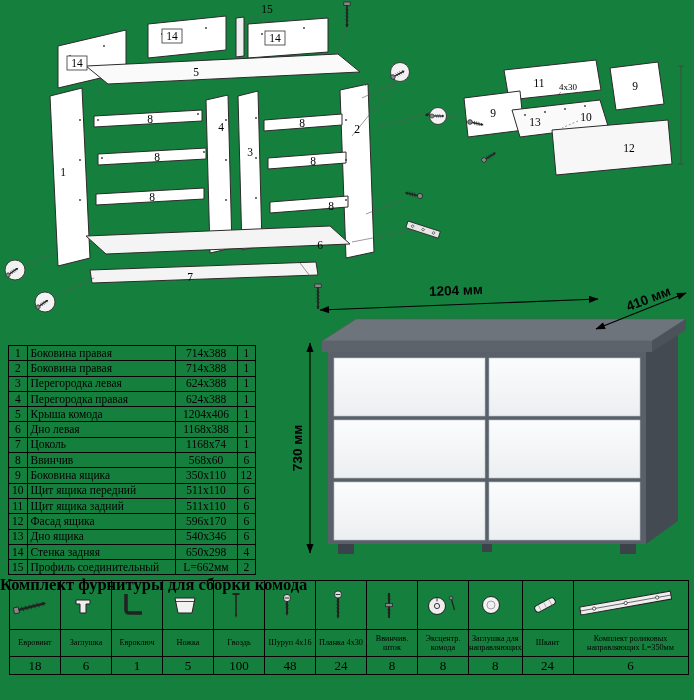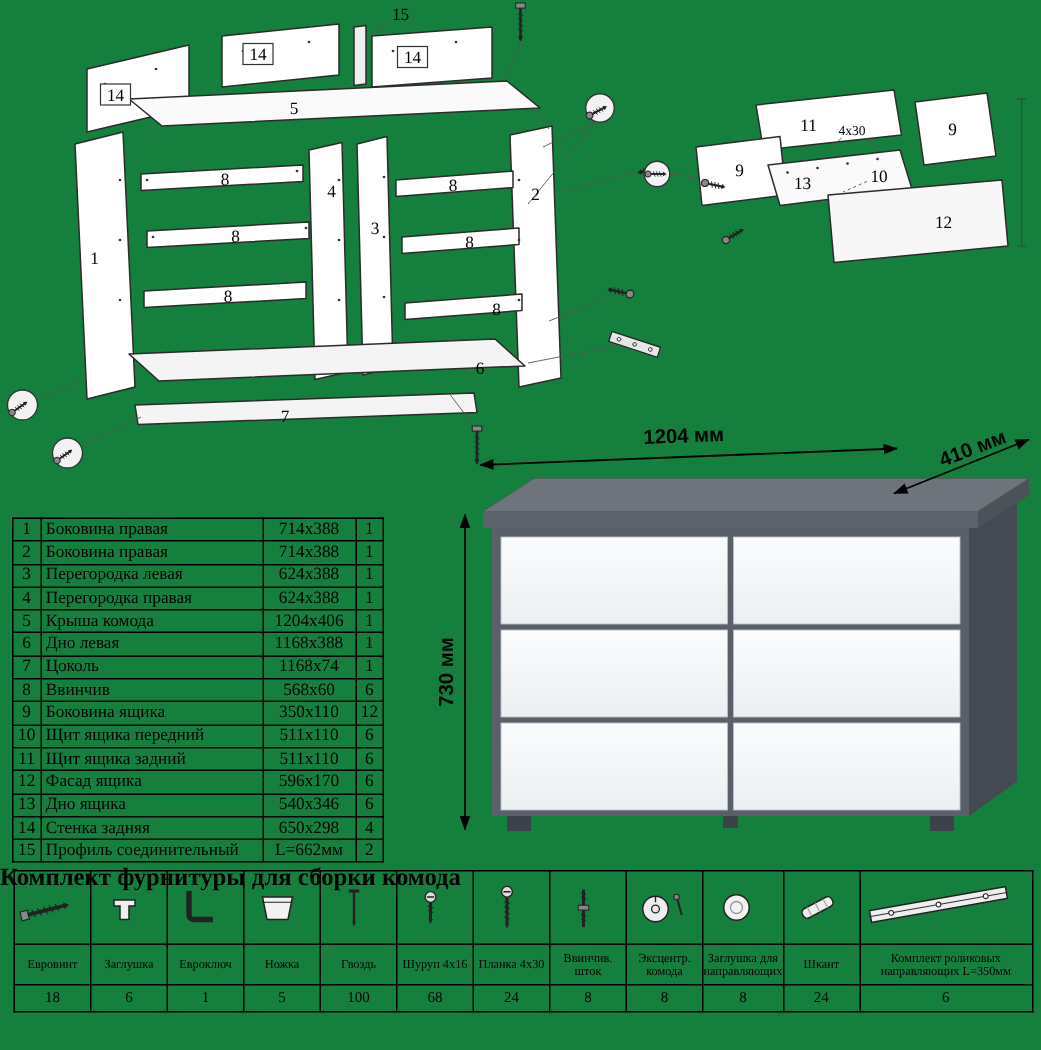--- a/index.html
+++ b/index.html
@@ -13,21 +13,21 @@
                   padding:0 3px;white-space:nowrap;}
   .c-num{text-align:center;}
   .c-size{text-align:center;}
   .c-qty{text-align:center;}
   .hw-title{position:absolute;left:0;top:575px;width:100%;
             font-size:16.5px;line-height:19px;font-weight:bold;}
   .hw-table{position:absolute;left:9px;top:580px;border-collapse:collapse;table-layout:fixed;border-radius:20px;}
   .hw-table td{border:1px solid #000;text-align:center;vertical-align:middle;padding:0;}
   .hw-icon-cell{height:48px;}
   .hw-name{font-size:8.2px;line-height:9.3px;height:26px;padding:1px;}
-  .hw-qty{font-size:10px;height:17px;}
+  .hw-qty{font-size:13px;height:17px;}
   .callout{font-family:"Liberation Serif",serif;}
 </style>
 </head>
 <body>
 
 <div class="page">
 
   <svg class="exploded" width="694" height="340" viewBox="0 0 694 340">
     <defs>
       <g id="scrH">
@@ -469,21 +469,21 @@
       <td class="hw-name">Заглушка для направляющих</td>
       <td class="hw-name">Шкант</td>
       <td class="hw-name">Комплект роликовых направляющих L=350мм</td>
     </tr>
     <tr>
       <td class="hw-qty">18</td>
       <td class="hw-qty">6</td>
       <td class="hw-qty">1</td>
       <td class="hw-qty">5</td>
       <td class="hw-qty">100</td>
-      <td class="hw-qty">68</td>
+      <td class="hw-qty">48</td>
       <td class="hw-qty">24</td>
       <td class="hw-qty">8</td>
       <td class="hw-qty">8</td>
       <td class="hw-qty">8</td>
       <td class="hw-qty">24</td>
       <td class="hw-qty">6</td>
     </tr>
   </tbody>
     </table>
 

